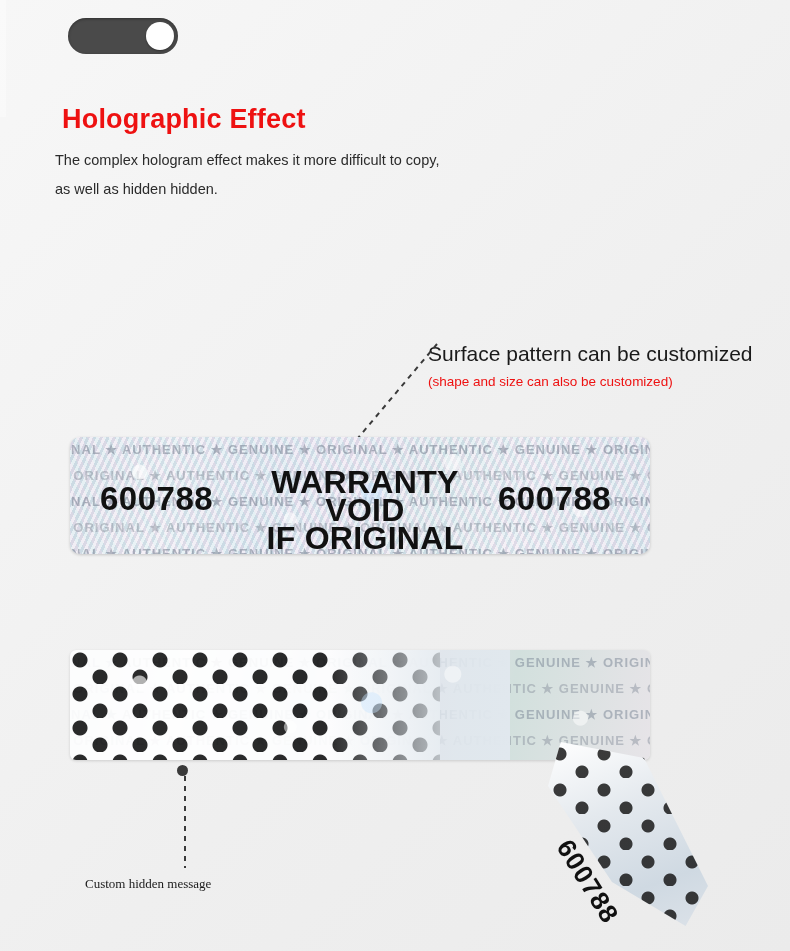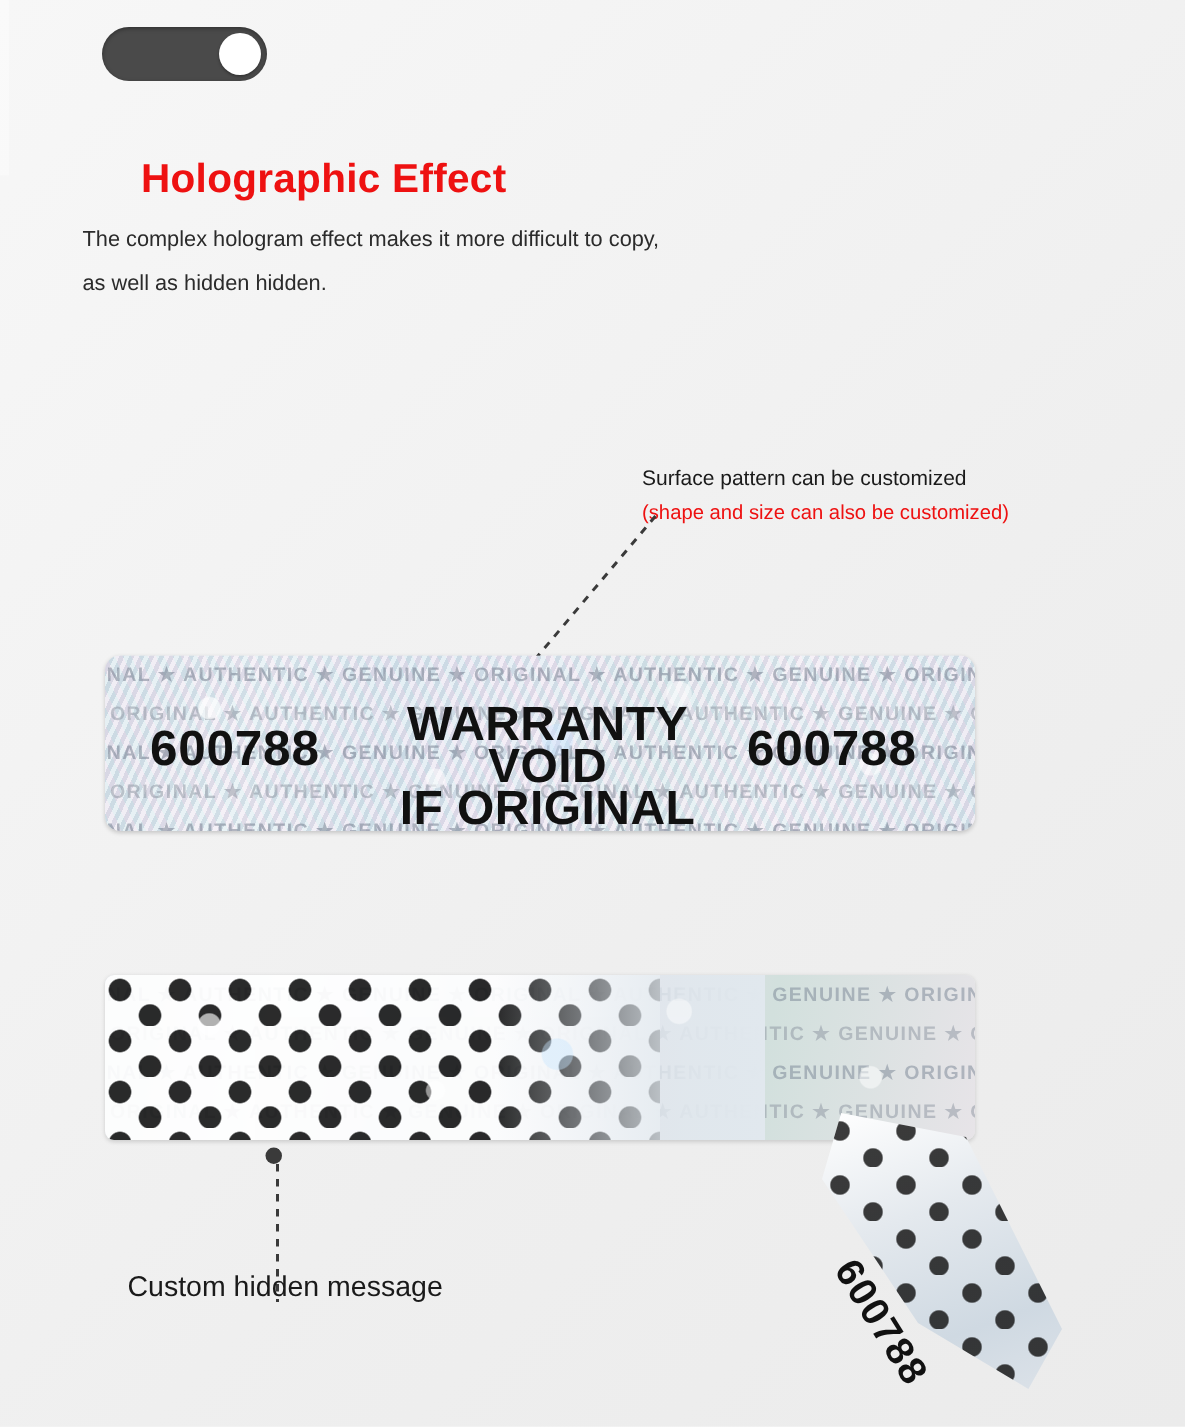--- a/index.html
+++ b/index.html
@@ -35,42 +35,42 @@
   }
 
   
   .headline {
     position: absolute;
     left: 62px; top: 104px;
     font-size: 27px;
     font-weight: bold;
     color: #ee1111;
     letter-spacing: .2px;
-    margin-left: 32px;
   }
   .para {
     position: absolute;
     left: 55px; top: 146px;
     width: 560px;
     font-size: 14.5px;
     color: #2b2b2b;
     line-height: 29px;
   }
   .para div { white-space: nowrap; }
 
   
   .callout-top {
     position: absolute;
     left: 428px; top: 310px;
     width: 350px;
   }
   .callout-top .main {
-    font-size: 14px;
+    font-size: 21px;
     color: #1a1a1a;
     white-space: nowrap;
+    margin-top: 32px;
   }
   .callout-top .sub {
     margin-top: 8px;
     font-size: 13.5px;
     color: #ee1111;
     white-space: nowrap;
   }
   
   .leader-top {
     position: absolute;
@@ -204,24 +204,25 @@
     font-weight: bold;
     color: #111;
     transform: rotate(58deg);
     transform-origin: left top;
     letter-spacing: 1px;
   }
 
   
   .callout-bottom {
     position: absolute;
-    left: 85px; top: 848px;
-    font-size: 19px;
+    left: 85px; top: 876px;
+    font-size: 13px;
     color: #1a1a1a;
     white-space: nowrap;
+    font-family: Liberation Serif, serif;
   }
   .leader-bottom {
     position: absolute;
     left: 175px; top: 762px;
     width: 20px; height: 110px;
   }
 </style>
 </head>
 <body>
 

